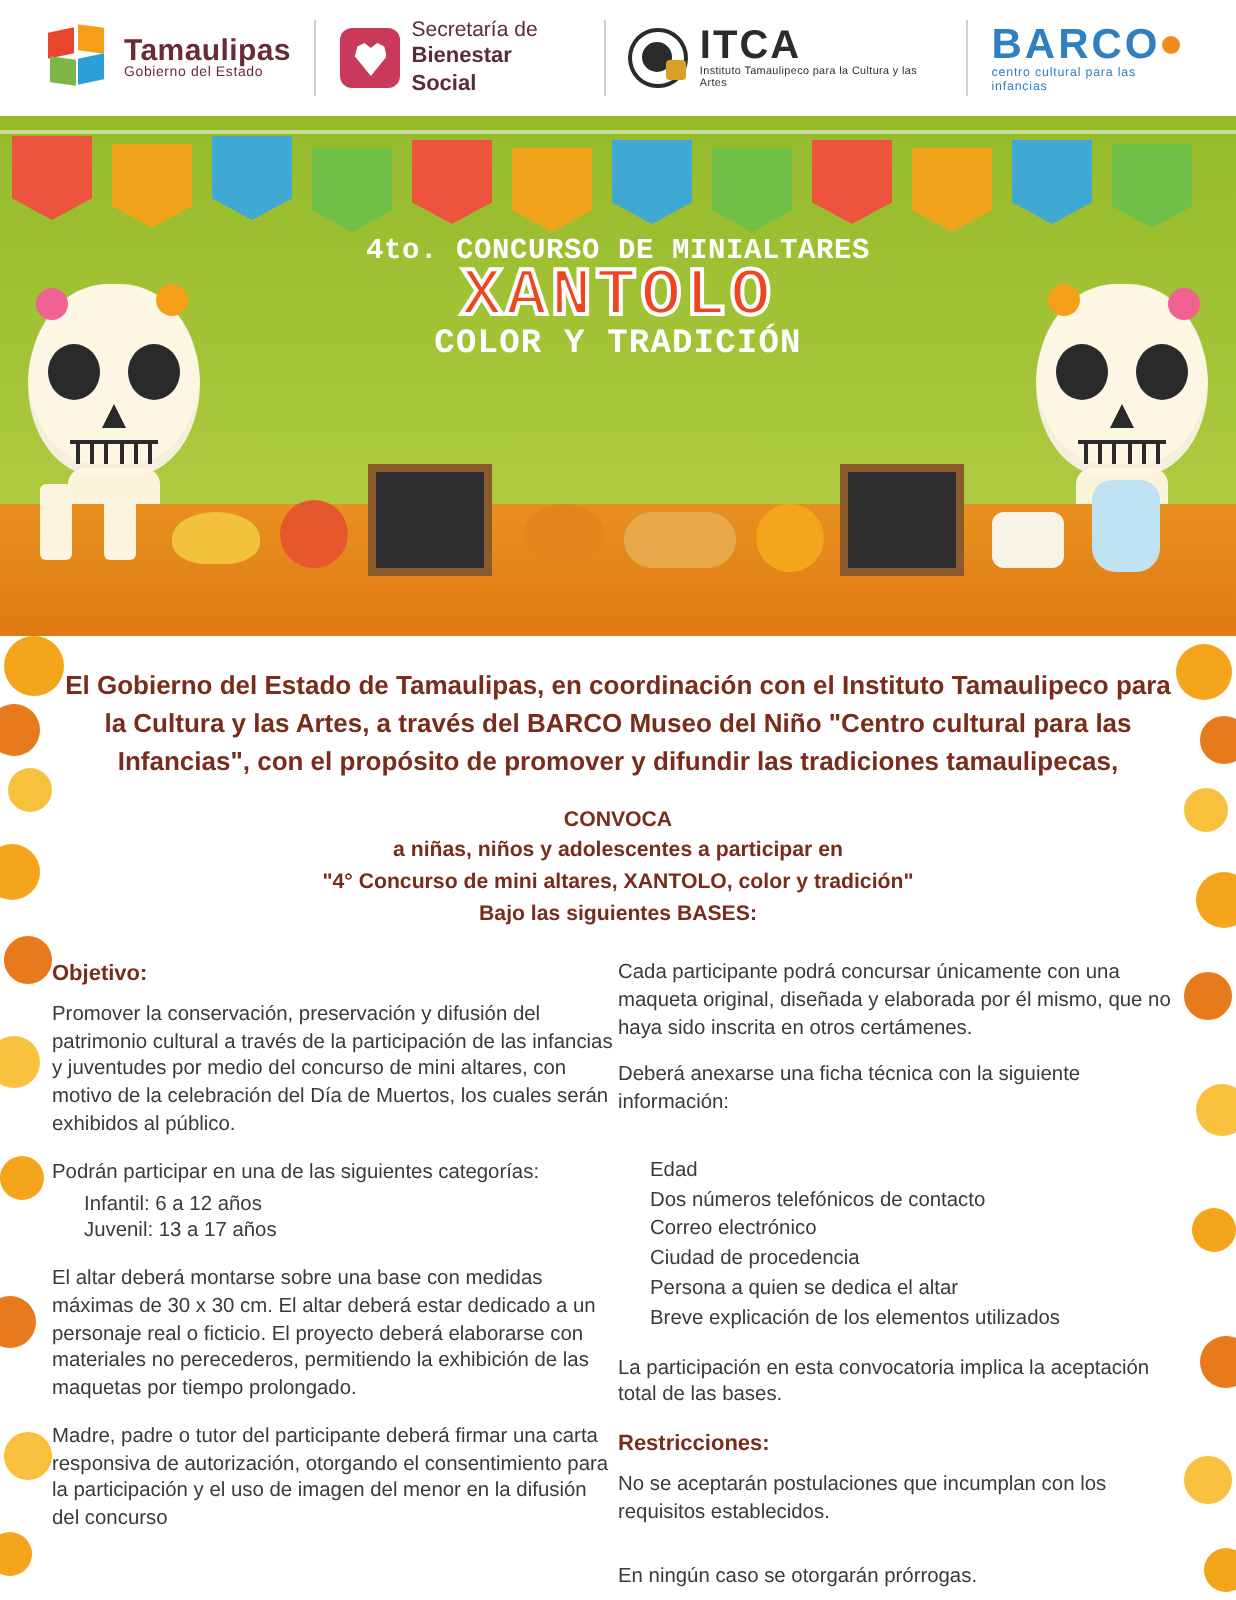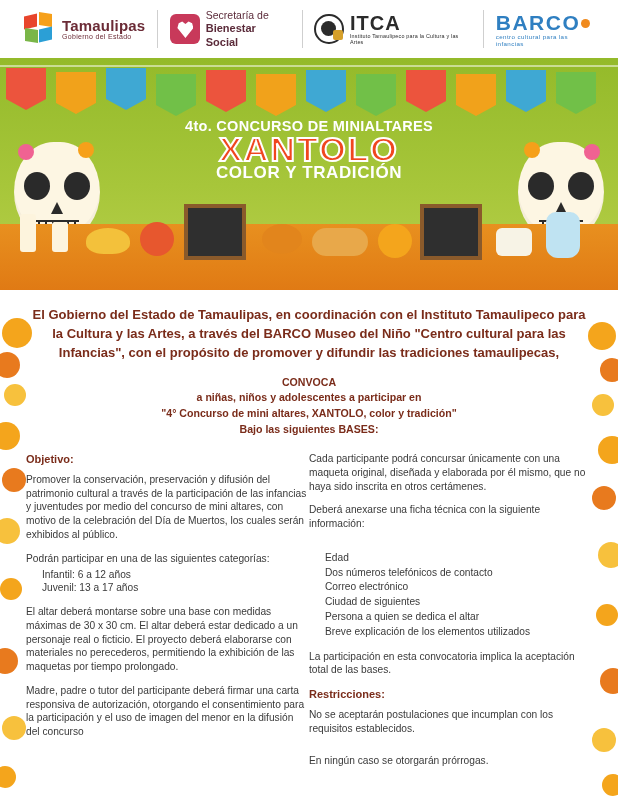--- a/index.html
+++ b/index.html
@@ -43,22 +43,23 @@
   .itca-mark:after { content:""; position:absolute; right: -1px; bottom: 2px; width: 10px; height: 10px; background:#d6a02a; border-radius: 2px; }
   .itca-text .i1 { font-size: 20px; font-weight: bold; color: #2b2b2b; letter-spacing: 1px; line-height: 1; }
   .itca-text .i2 { font-size: 5.4px; color: #2b2b2b; letter-spacing: .2px; }
 
   .barco-text .bc { font-size: 21px; font-weight: bold; color: #2f7fc1; letter-spacing: 1.5px; line-height: 1; }
   .barco-text .bs { font-size: 6.2px; color: #2f7fc1; letter-spacing: .4px; }
   .barco-dot { display:inline-block; width: 9px; height: 9px; border-radius: 50%; background:#f08a1d; margin-left:1px; vertical-align: 2px;}
 
   
   .hero {
-    height: 232px; position: relative; overflow: hidden;
+    height: 260px; position: relative; overflow: hidden;
     background: linear-gradient(#94ba2a, #a7c63a 55%, #b9d04b);
+    font-family: Liberation Mono, monospace;
   }
   .hero-bottom {
     position: absolute; left:0; right:0; bottom:0; height: 66px;
     background: linear-gradient(#e8901f, #e07a14);
   }
   .papel { position: absolute; top: 0; left: 0; right: 0; height: 62px; }
   .flag {
     position: absolute; top: 8px; width: 40px; height: 42px;
     clip-path: polygon(0 0, 100% 0, 100% 74%, 50% 100%, 0 74%);
     opacity: .95;
@@ -281,21 +282,21 @@
       </div>
 
       <div class="col">
         <p class="p">Cada participante podrá concursar únicamente con una maqueta original, diseñada y elaborada por él mismo, que no haya sido inscrita en otros certámenes.</p>
 
         <p class="p" style="margin-bottom:20px;">Deberá anexarse una ficha técnica con la siguiente información:</p>
         <div class="fields">
           <div>Edad</div>
           <div>Dos números telefónicos de contacto</div>
           <div>Correo electrónico</div>
-          <div>Ciudad de siguientes</div>
+          <div>Ciudad de procedencia</div>
           <div>Persona a quien se dedica el altar</div>
           <div>Breve explicación de los elementos utilizados</div>
         </div>
 
         <p class="p">La participación en esta convocatoria implica la aceptación total de las bases.</p>
 
         <div class="h-sec">Restricciones:</div>
         <p class="p" style="margin-bottom:18px;">No se aceptarán postulaciones que incumplan con los requisitos establecidos.</p>
         <p class="p">En ningún caso se otorgarán prórrogas.</p>
       </div>

